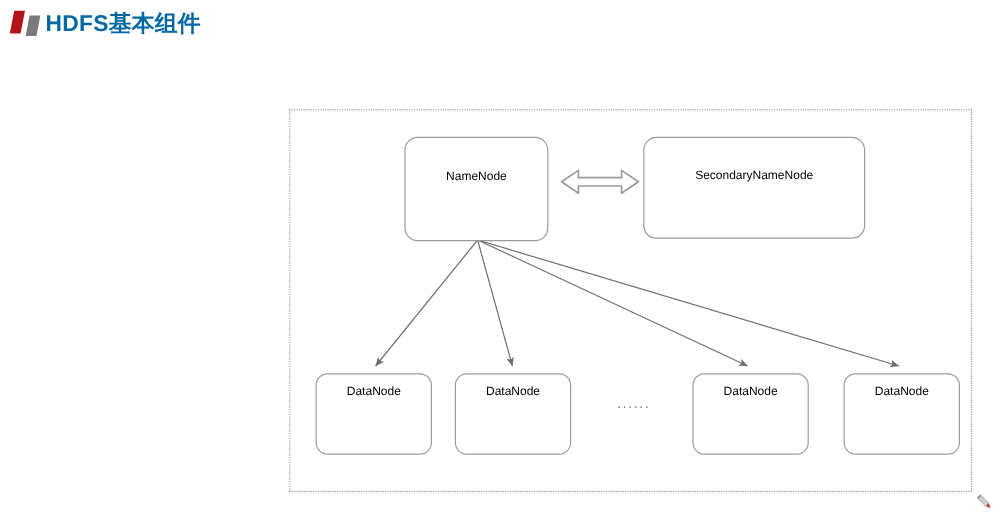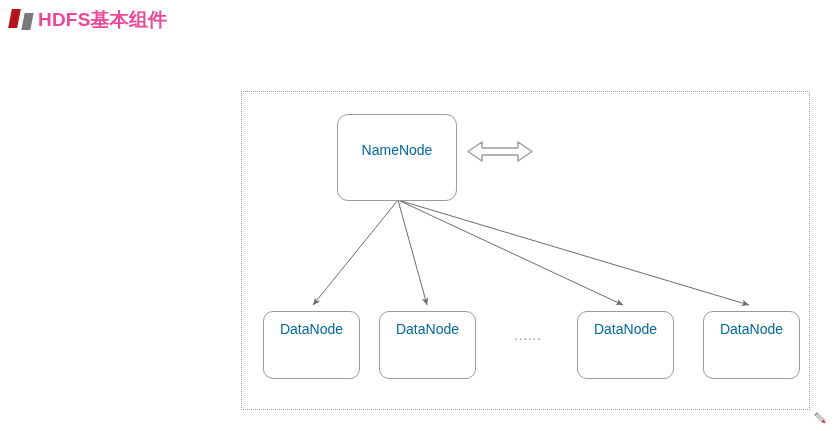--- a/index.html
+++ b/index.html
@@ -49,21 +49,21 @@
     top: 4px;
     height: 17px;
     background: #7a7a7a;
   }
   .header-title {
     position: absolute;
     left: 38px;
     top: 7px;
     font-size: 19px;
     font-weight: bold;
-    color: #ec4899;
+    color: #0369a1;
     letter-spacing: 0.2px;
     white-space: nowrap;
   }
 
   
   .diagram-area {
     position: absolute;
     left: 0;
     top: 0;
     width: 837px;
@@ -80,22 +80,22 @@
     background: transparent;
   }
 
   
   .node-box {
     position: absolute;
     box-sizing: border-box;
     border: 1px solid #9b9b9b;
     border-radius: 11px;
     background: #ffffff;
-    color: #0369a1;
-    font-size: 14px;
+    color: #000000;
+    font-size: 10px;
     display: flex;
     align-items: flex-start;
     justify-content: center;
     padding-top: 27px;
     white-space: nowrap;
   }
   .node-namenode {
     left: 337px;  top: 114px;  width: 120px; height: 87px;
   }
   .node-secondary {
@@ -173,20 +173,21 @@
     <line x1="398" y1="200" x2="749" y2="305" stroke="#6e6e6e" stroke-width="1" marker-end="url(#thinArrow)"></line>
 
     <g>
       <path d="M468,151.5 L482,142 L482,148 L518,148 L518,142 L532,151.5
                L518,161 L518,155 L482,155 L482,161 Z" fill="#ffffff" stroke="#9a9a9a" stroke-width="1.4" stroke-linejoin="round"></path>
     </g>
   </svg>
 
   <div class="node-box node-namenode">NameNode</div>
 
+  <div class="node-box node-secondary">SecondaryNameNode</div>
 
   <div class="node-box node-datanode dn1">DataNode</div>
 
   <div class="node-box node-datanode dn2">DataNode</div>
 
   <div class="ellipsis-label">......</div>
 
   <div class="node-box node-datanode dn3">DataNode</div>
 
   <div class="node-box node-datanode dn4">DataNode</div>

